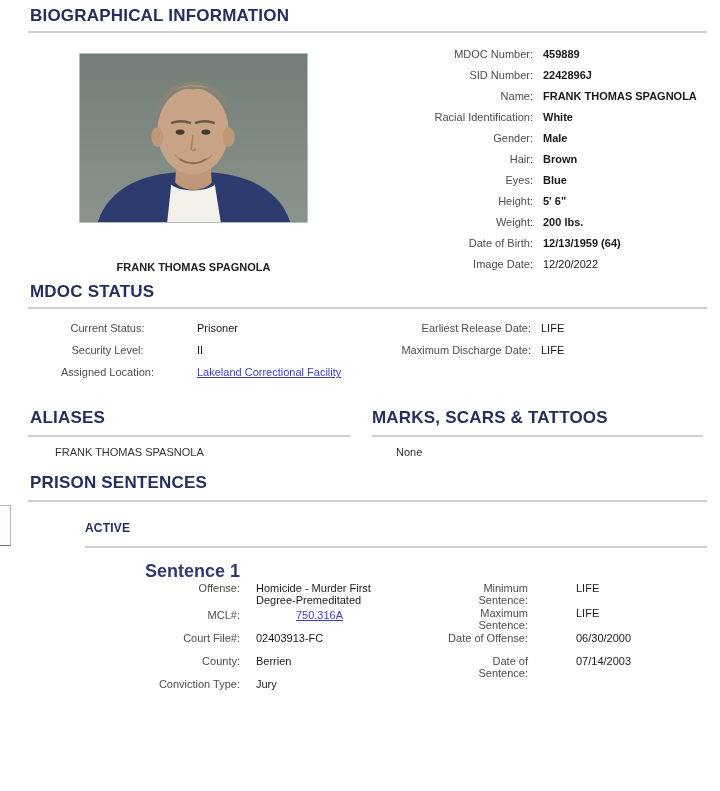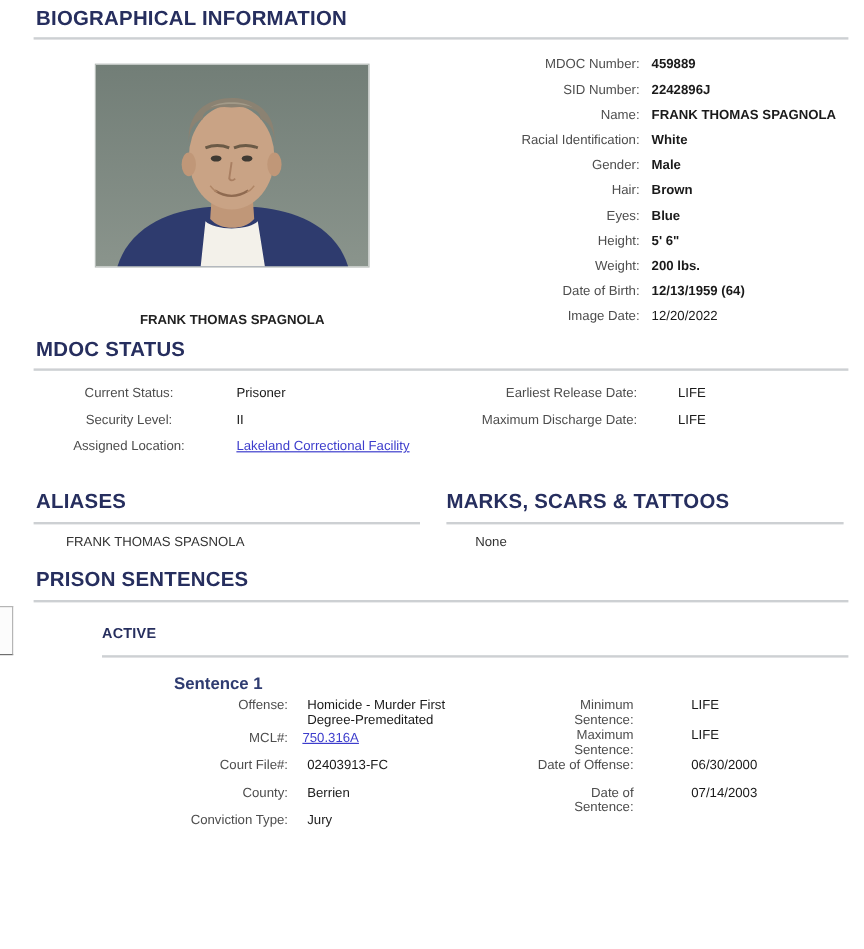--- a/index.html
+++ b/index.html
@@ -37,35 +37,35 @@
   .val{color:#1a1a1a;}
   .bio-fields .lbl{width:175px;text-align:right;flex:none;}
   .bio-fields .val{margin-left:10px;font-weight:bold;}
   .bio-fields .frow:last-child .val{font-weight:normal;}
   
   .status-left{position:absolute;left:30px;top:322px;width:320px;}
   .status-left .frow{height:22px;}
   .status-left .lbl{width:155px;text-align:center;flex:none;}
   .status-left .val{margin-left:12px;}
   .status-right{position:absolute;left:355px;top:322px;width:340px;}
-  .status-right .frow{height:22px;gap:24px;}
+  .status-right .frow{height:22px;}
   .status-right .lbl{width:176px;text-align:right;flex:none;}
   .status-right .val{margin-left:10px;}
   a.link{color:#3d3dcc;text-decoration:underline;}
   
   .alias-item{position:absolute;left:55px;top:446px;color:#333;}
   .marks-item{position:absolute;left:396px;top:446px;color:#333;}
   
   .h3{
     position:absolute;left:85px;
     font-size:12px;font-weight:bold;color:#262e5e;letter-spacing:.2px;
   }
   .sentence-title{
     position:absolute;left:145px;top:561px;
-    font-size:14px;color:#2f3c71;font-weight:600;
+    font-size:18px;color:#2f3c71;font-weight:600;
   }
   .sent-left{position:absolute;left:90px;top:582px;width:310px;}
   .sent-left .lbl{width:150px;text-align:right;flex:none;}
   .sent-left .val{margin-left:16px;width:135px;}
   .sent-left .frow{height:23px;}
   .sent-left .frow:nth-child(1){height:27px;}
   .sent-right{position:absolute;left:440px;top:582px;width:260px;}
   .sent-right .lbl{width:88px;text-align:right;flex:none;}
   .sent-right .val{margin-left:12px;}
   .sent-right .frow{height:25px;gap:36px;}
@@ -215,21 +215,21 @@
 
   <div class="sentence-title">Sentence 1</div>
 
   <div class="sent-left">
     <div class="frow">
         <span class="lbl">Offense:</span>
         <span class="val">Homicide - Murder First Degree-Premeditated</span>
       </div>
     <div class="frow">
         <span class="lbl">MCL#:</span>
-        <a href="#" class="val link" style="margin-left:12px;">750.316A</a>
+        <a href="#" class="val link" style="margin-left:12px;text-align:center;">750.316A</a>
       </div>
     <div class="frow">
         <span class="lbl">Court File#:</span>
         <span class="val">02403913-FC</span>
       </div>
     <div class="frow">
         <span class="lbl">County:</span>
         <span class="val">Berrien</span>
       </div>
     <div class="frow">

